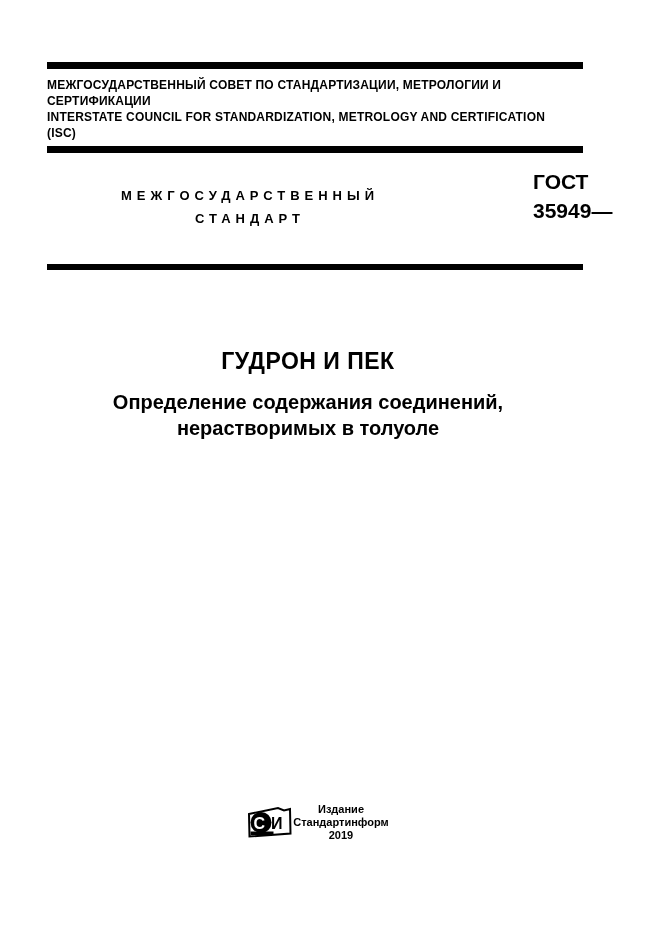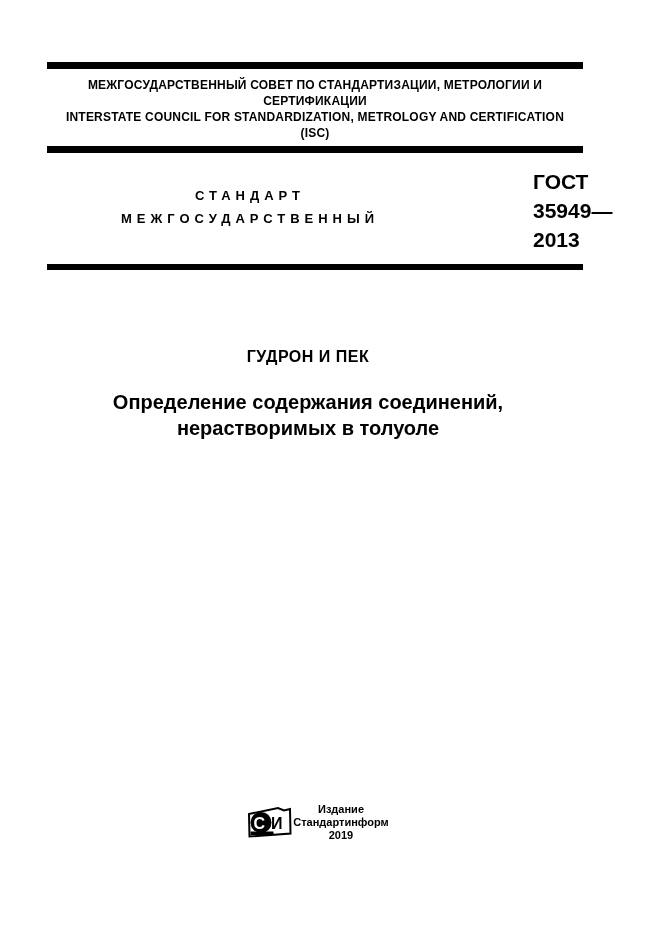--- a/index.html
+++ b/index.html
@@ -24,21 +24,20 @@
   }
   .rule-top { top: 62px; height: 7px; }
   .rule-mid { top: 146px; height: 7px; }
   .rule-low { top: 264px; height: 6px; }
 
   .org-block {
     position: absolute;
     left: 47px;
     top: 77px;
     width: 536px;
-    text-align: center;
     font-size: 12px;
     font-weight: bold;
     line-height: 16px;
     letter-spacing: 0.2px;
   }
 
   .std-kind {
     position: absolute;
     left: 47px;
     top: 184px;
@@ -64,21 +63,21 @@
 
   .title-block {
     position: absolute;
     left: 47px;
     width: 522px;
     text-align: center;
     font-weight: bold;
   }
   .doc-title {
     top: 348px;
-    font-size: 16px;
+    font-size: 23px;
     margin: 0;
     letter-spacing: 0.5px;
   }
   .doc-subtitle {
     top: 389px;
     font-size: 20px;
     line-height: 26px;
   }
   .edition-note {
     top: 500px;
@@ -117,28 +116,27 @@
 
   <div class="org-block">
     <div>МЕЖГОСУДАРСТВЕННЫЙ СОВЕТ ПО СТАНДАРТИЗАЦИИ, МЕТРОЛОГИИ И СЕРТИФИКАЦИИ</div>
     <div>INTERSTATE COUNCIL FOR STANDARDIZATION, METROLOGY AND CERTIFICATION</div>
     <div>(ISC)</div>
   </div>
 
   <div class="rule rule-mid"></div>
 
   <div class="std-kind">
+    <div>МЕЖГОСУДАРСТВЕННЫЙ</div>
     <div>СТАНДАРТ</div>
-    <div>МЕЖГОСУДАРСТВЕННЫЙ</div>
   </div>
 
   <div class="std-code">
     <div>ГОСТ</div>
     <div>35949—</div>
-    <div>2013</div>
   </div>
 
   <div class="rule rule-low"></div>
 
   <h1 class="title-block doc-title">ГУДРОН И ПЕК</h1>
 
   <div class="title-block doc-subtitle">
     <div>Определение содержания соединений,</div>
     <div>нерастворимых в толуоле</div>
   </div>

